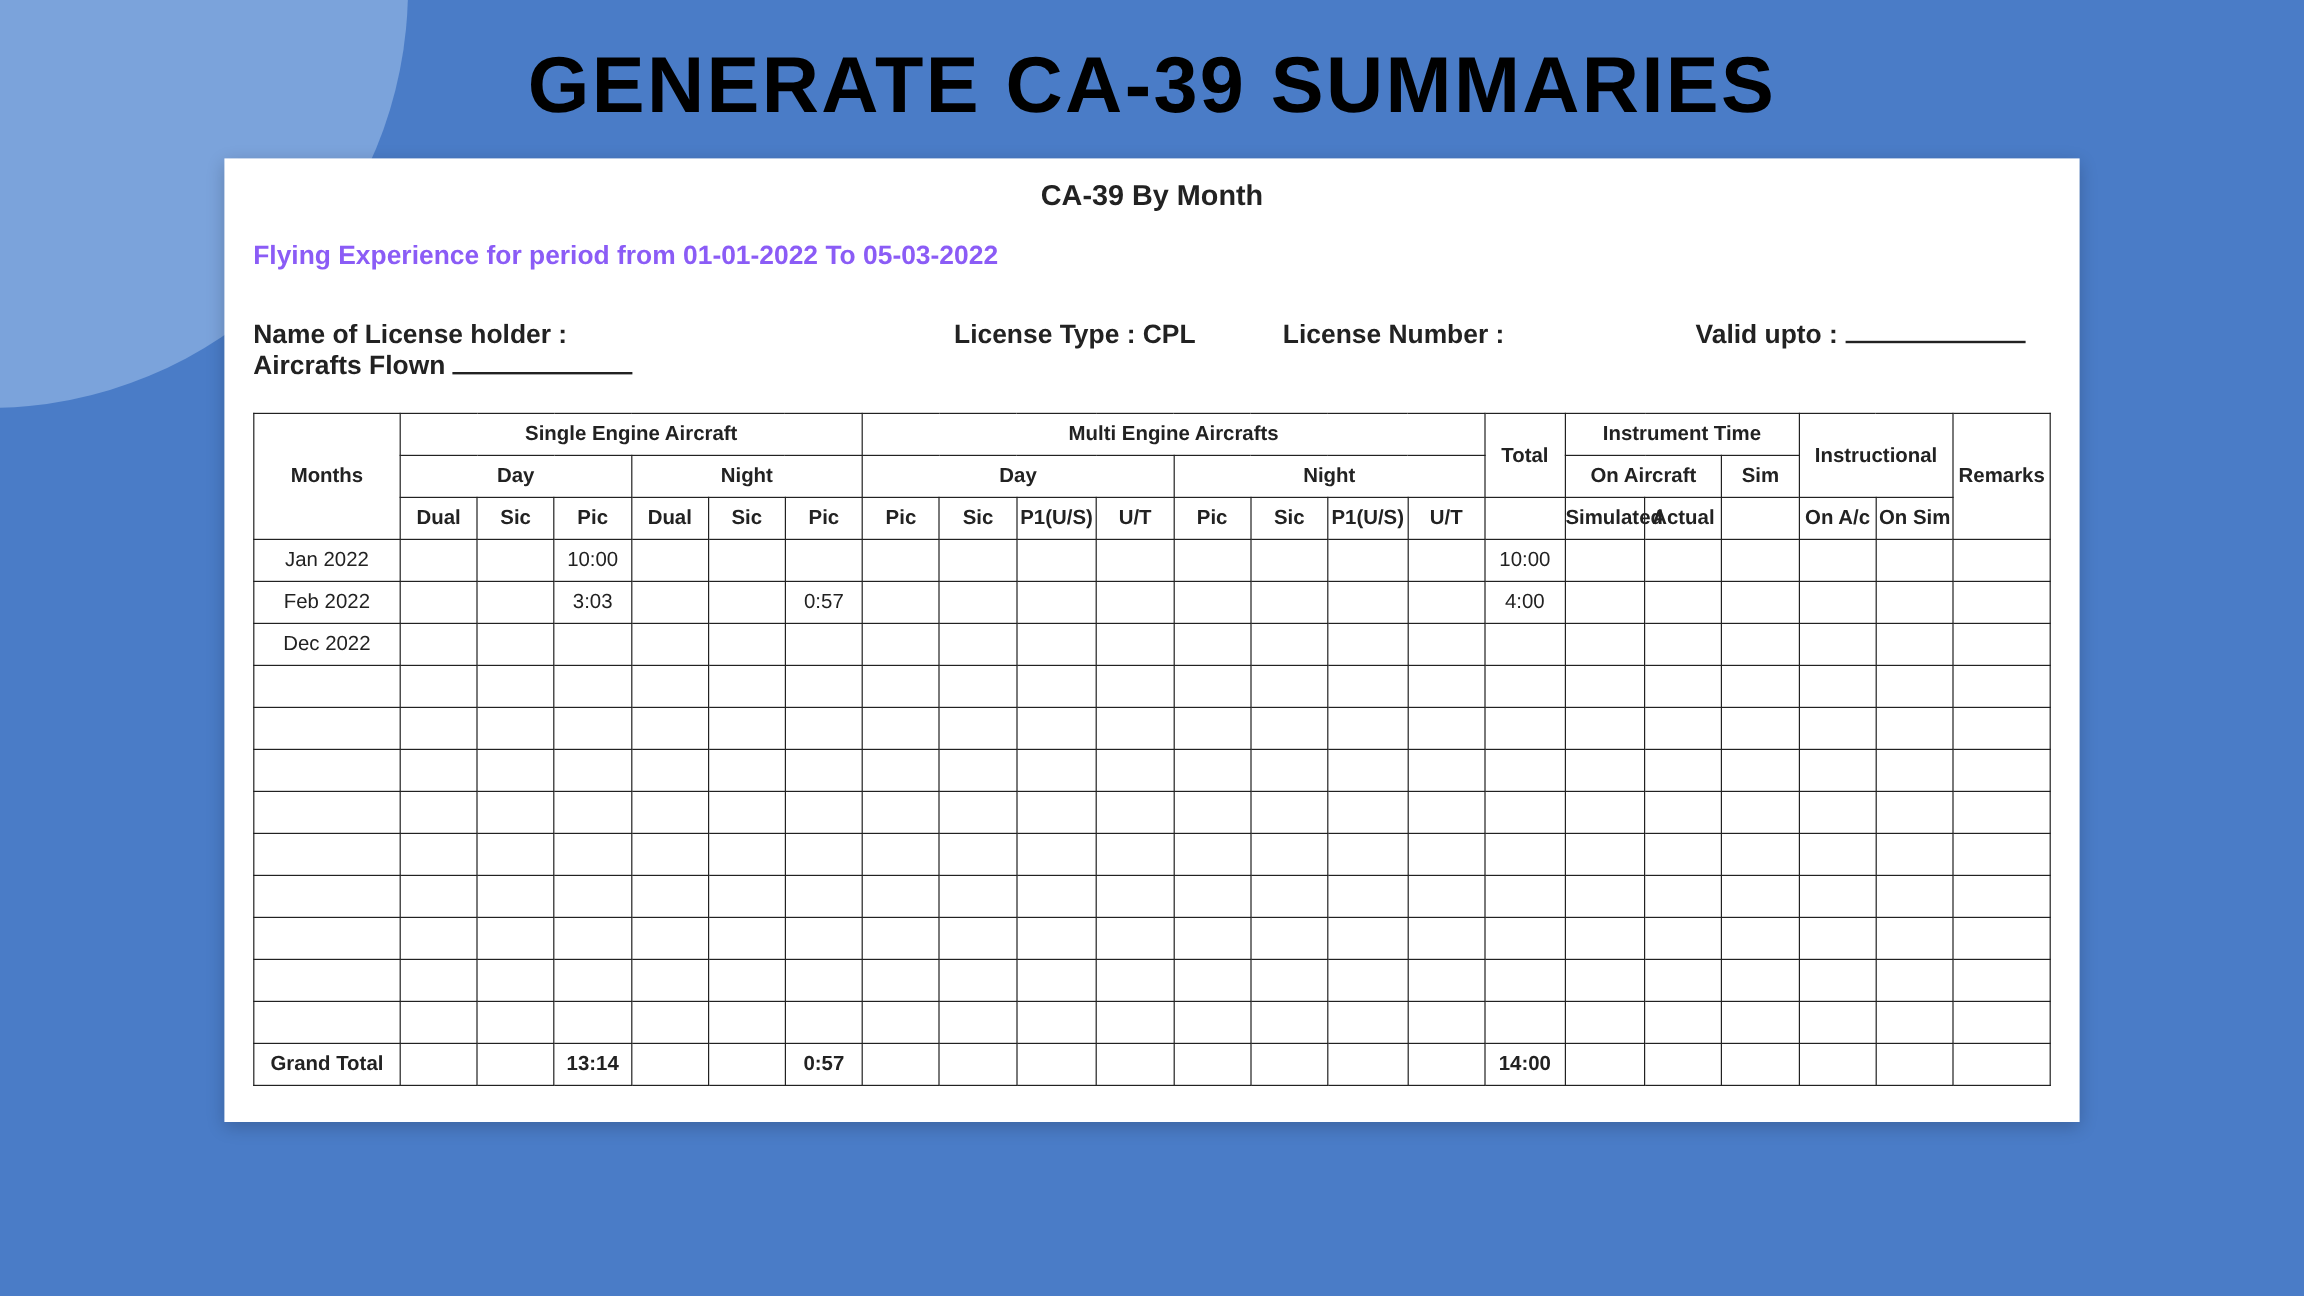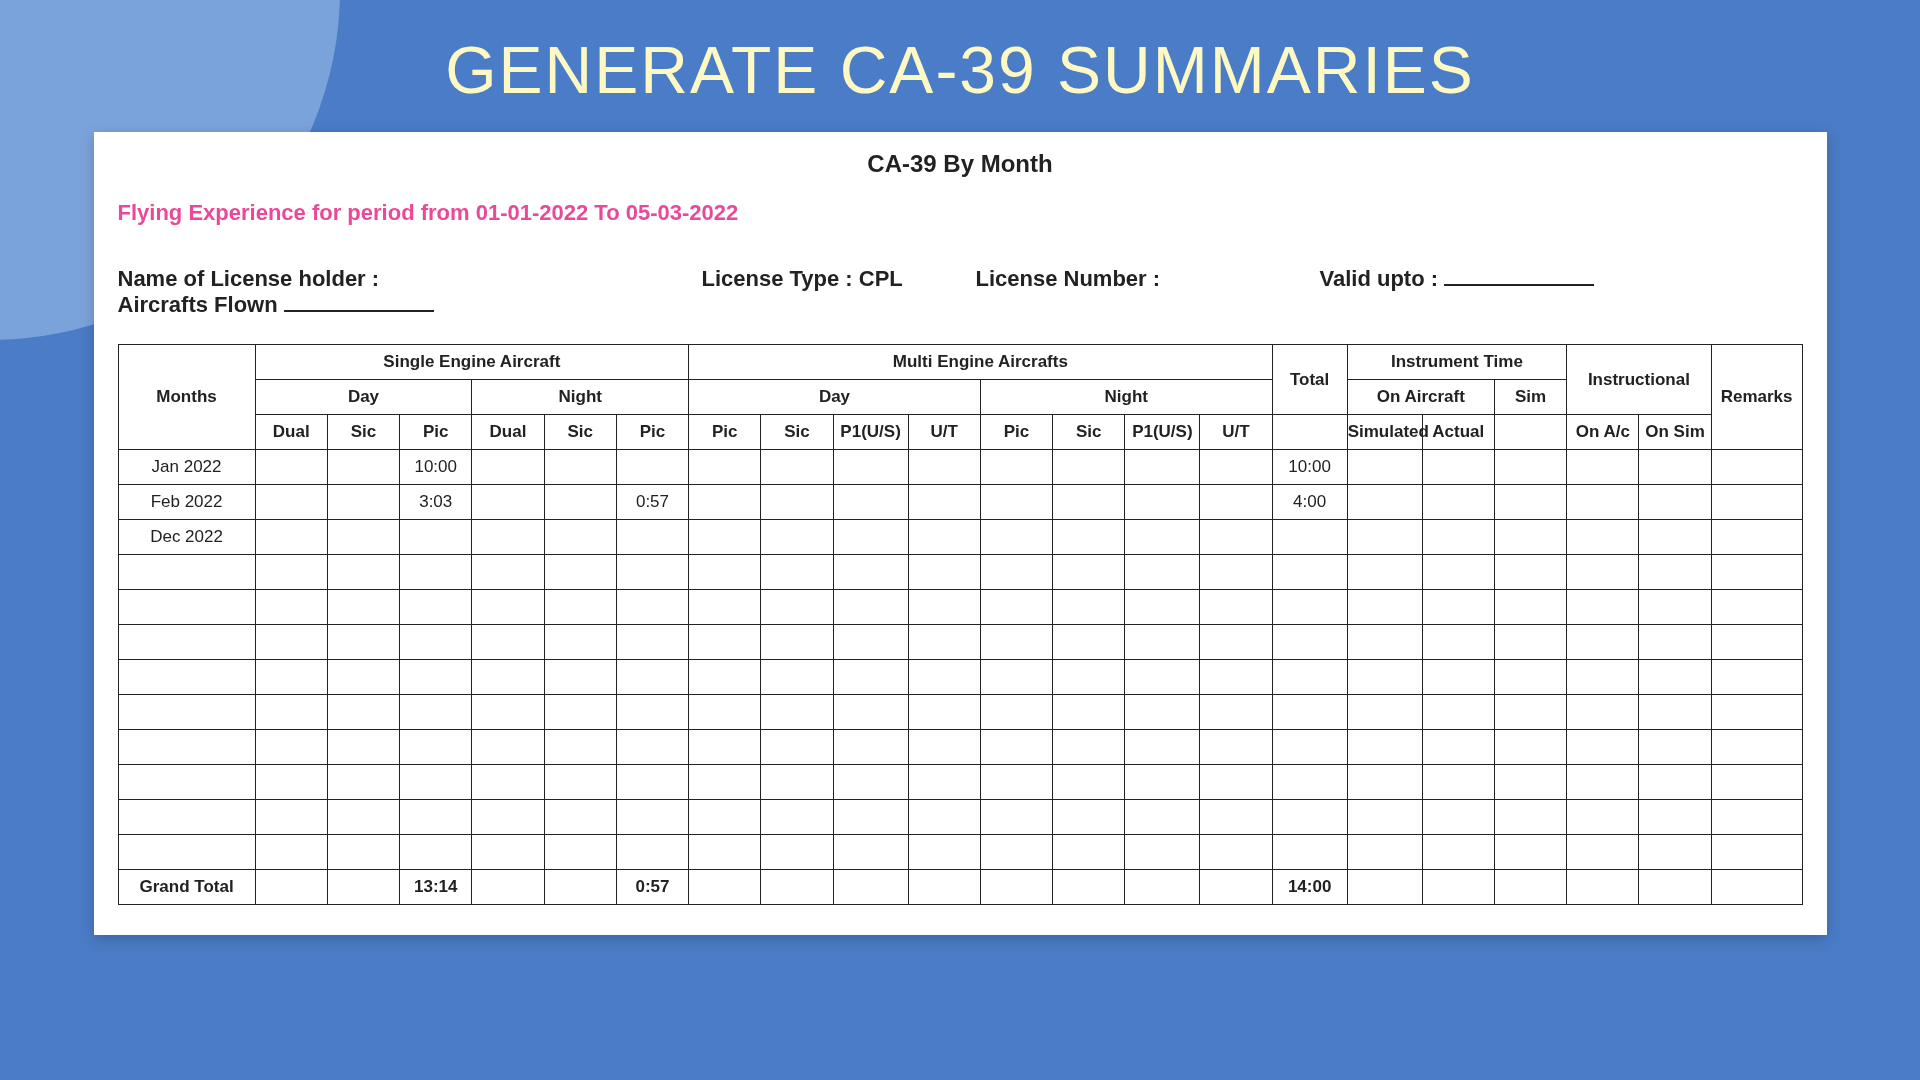--- a/index.html
+++ b/index.html
@@ -18,45 +18,45 @@
     top: -360px;
     left: -360px;
     width: 700px;
     height: 700px;
     border-radius: 50%;
     background: #7ba3db;
   }
   .page-title {
     position: relative;
     text-align: center;
-    color: #fef9c3;
+    color: #000000;
     font-size: 66px;
-    font-weight: 400;
+    font-weight: 700;
     letter-spacing: 2px;
     padding-top: 32px;
     font-family: "Arial Black", Arial, sans-serif;
   }
   .sheet {
     position: relative;
     margin: 24px auto 0 auto;
-    width: 1733px;
+    width: 1546px;
     background: #ffffff;
     padding: 18px 24px 30px 24px;
     box-shadow: 0 4px 14px rgba(0,0,0,0.2);
   }
   .doc-title {
     text-align: center;
     font-size: 24px;
     font-weight: 600;
     color: #222;
   }
   .period {
     font-size: 22px;
     font-weight: 600;
-    color: #ec4899;
+    color: #8b5cf6;
     margin-top: 22px;
   }
   .info-row {
     display: flex;
     margin-top: 40px;
     font-size: 22px;
     font-weight: 600;
     color: #222;
     gap: 24px;
   }

